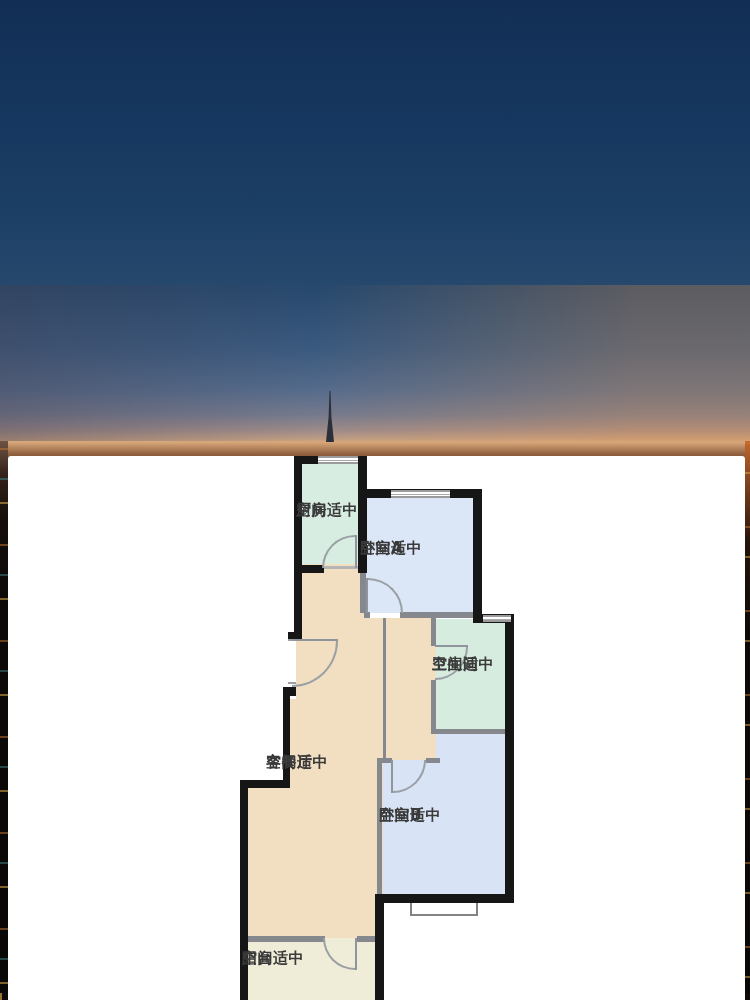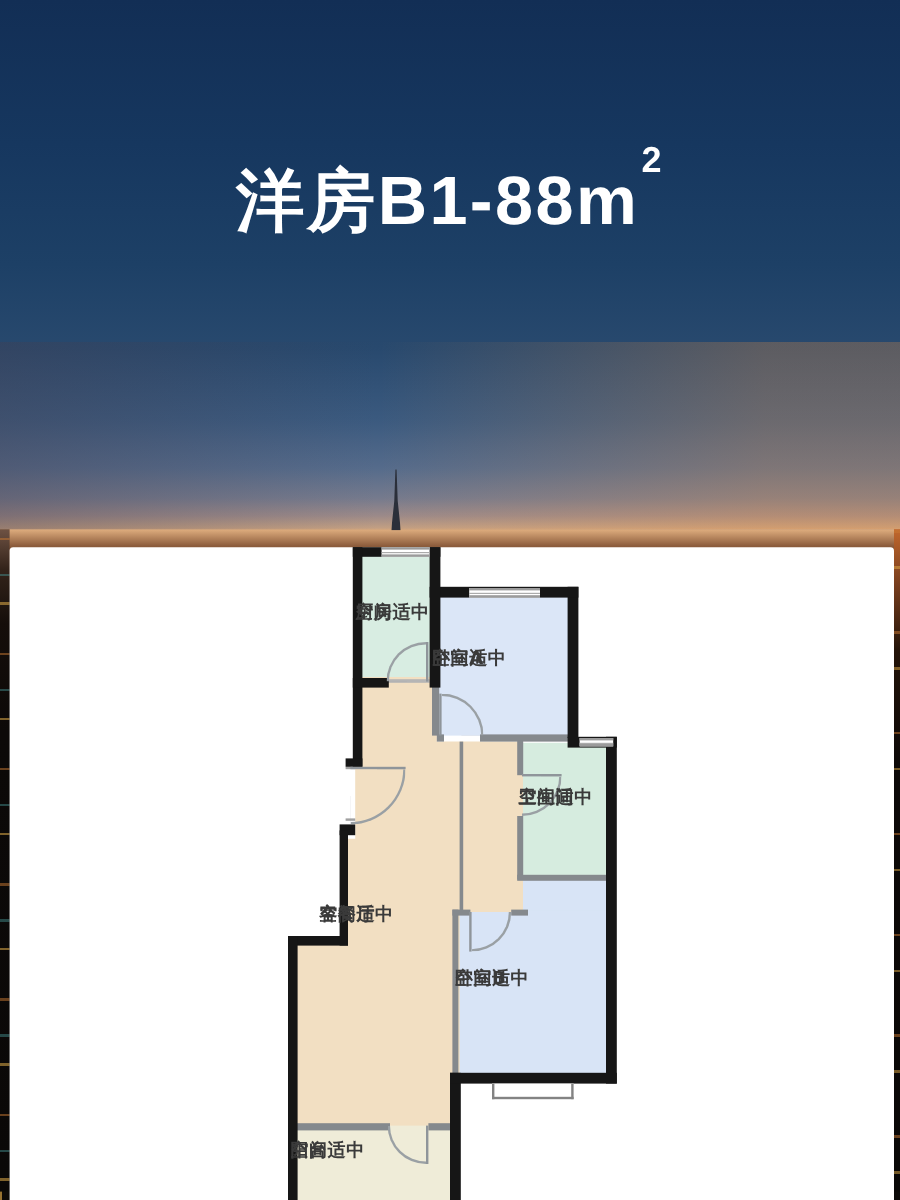--- a/index.html
+++ b/index.html
@@ -55,21 +55,20 @@
   .room-label{text-align:center;font-weight:700;font-size:15px;line-height:21px;
     color:var(--label);letter-spacing:.5px;font-family:"DejaVu Sans","Liberation Sans",sans-serif;}
 </style>
 </head>
 <body>
 
 <div class="screen">
   <div class="sunset-overlay"></div>
   <div class="spire"></div>
 
-  <h1 class="title"><span>洋房B1-88m</span><sup>2</sup></h1>
 
   <div class="strip left"></div>
   <div class="strip right"></div>
   <div class="strip bottom"></div>
 
   <div class="panel">
 
     <div class="fill" style="left: 288px; top: 2px; width: 68px; height: 112px; background-color: rgb(216, 237, 226);"></div>
     <div class="fill" style="left: 352px; top: 37px; width: 120px; height: 120px; background-color: rgb(219, 230, 247);"></div>
     <div class="fill" style="left: 424px; top: 163px; width: 78px; height: 114px; background-color: rgb(214, 236, 223);"></div>

